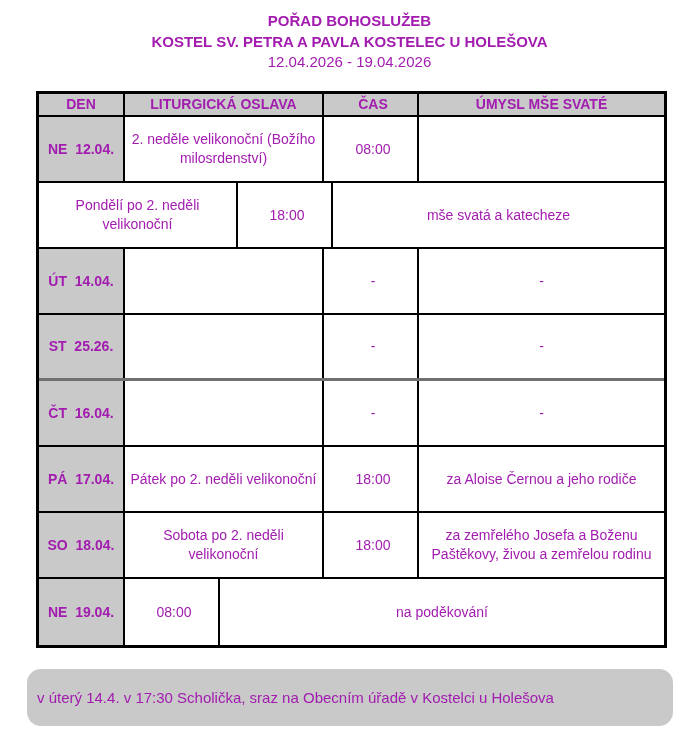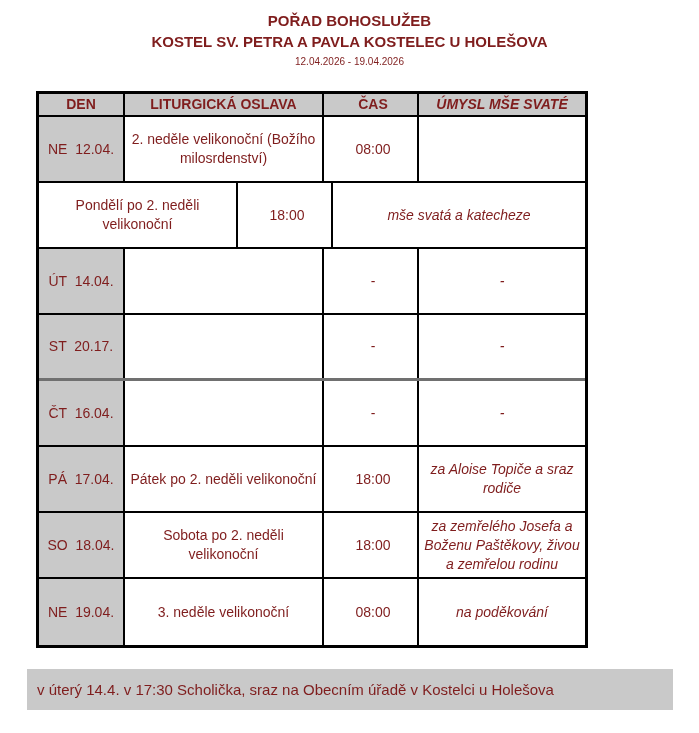--- a/index.html
+++ b/index.html
@@ -1,31 +1,31 @@
 <!DOCTYPE html>
 <html><head>
 <meta charset="utf-8">
 <style>
   html, body { margin: 0; padding: 0; background: #ffffff; }
   .page {
     position: relative;
     width: 699px;
     height: 733px;
     background: #ffffff;
-    color: #7f1d1d;
+    color: #a21caf;
     font-family: "Liberation Sans", sans-serif;
     overflow: hidden;
   }
   .titles { padding-top: 10px; text-align: center; }
   .title-line { font-weight: bold; font-size: 15px; line-height: 21px; }
-  .date-line  { font-size: 10px; line-height: 20px; }
+  .date-line  { font-size: 15px; line-height: 20px; }
 
   .schedule-table {
     margin: 19px 0 0 36px;
-    width: 552px;
+    width: 631px;
     border: 3px solid #000000;
     box-sizing: border-box;
     background: #ffffff;
   }
   .t-row {
     display: flex;
     height: 66px;
     border-bottom: 2px solid #000000;
     box-sizing: border-box;
   }
@@ -40,34 +40,35 @@
     justify-content: center;
     text-align: center;
     font-size: 14px;
     line-height: 19px;
     border-right: 2px solid #000000;
     padding: 0 3px;
   }
   .c1 { width: 86px;  flex: none; background: #c9c9c9; }
   .c2 { width: 199px; flex: none; text-align: center; }
   .c3 { width: 95px;  flex: none; padding-left: 8px; }
-  .c4 { flex: 1; border-right: none; font-style: italic; }
+  .c4 { flex: 1; border-right: none; }
   .th  { background: #c9c9c9; font-weight: bold; }
-  .day { font-weight: normal; white-space: pre; }
+  .day { font-weight: bold; white-space: pre; }
 
   .footer-note {
     margin: 21px 0 0 27px;
     width: 646px;
-    height: 41px;
+    height: 57px;
     background: #c9c9c9;
     box-sizing: border-box;
     display: flex;
     align-items: center;
     padding-left: 10px;
     font-size: 15px;
+    border-radius: 14px;
   }
 </style>
 </head>
 <body>
 
 <div class="page">
 
   <div class="titles">
     <div class="title-line">POŘAD BOHOSLUŽEB</div>
     <div class="title-line">KOSTEL SV. PETRA A PAVLA KOSTELEC U HOLEŠOVA</div>
@@ -96,50 +97,49 @@
     </div>
 
     <div class="t-row">
       <div class="cell c1 day">ÚT  14.04.</div>
       <div class="cell c2"></div>
       <div class="cell c3">-</div>
       <div class="cell c4">-</div>
     </div>
 
     <div class="t-row sep-below">
-      <div class="cell c1 day">ST  20.17.</div>
+      <div class="cell c1 day">ST  25.26.</div>
       <div class="cell c2"></div>
       <div class="cell c3">-</div>
       <div class="cell c4">-</div>
     </div>
 
     <div class="t-row">
       <div class="cell c1 day">ČT  16.04.</div>
       <div class="cell c2"></div>
       <div class="cell c3">-</div>
       <div class="cell c4">-</div>
     </div>
 
     <div class="t-row">
       <div class="cell c1 day">PÁ  17.04.</div>
       <div class="cell c2">Pátek po 2. neděli velikonoční</div>
       <div class="cell c3">18:00</div>
-      <div class="cell c4">za Aloise Topiče a sraz rodiče</div>
+      <div class="cell c4">za Aloise Černou a jeho rodiče</div>
     </div>
 
     <div class="t-row">
       <div class="cell c1 day">SO  18.04.</div>
       <div class="cell c2">Sobota po 2. neděli velikonoční</div>
       <div class="cell c3">18:00</div>
       <div class="cell c4">za zemřelého Josefa a Boženu Paštěkovy, živou a zemřelou rodinu</div>
     </div>
 
     <div class="t-row">
       <div class="cell c1 day">NE  19.04.</div>
-      <div class="cell c2">3. neděle velikonoční</div>
       <div class="cell c3">08:00</div>
       <div class="cell c4">na poděkování</div>
     </div>
 
   </div>
 
   <div class="footer-note">v úterý 14.4. v 17:30 Scholička, sraz na Obecním úřadě v Kostelci u Holešova</div>
 
 </div>
 

